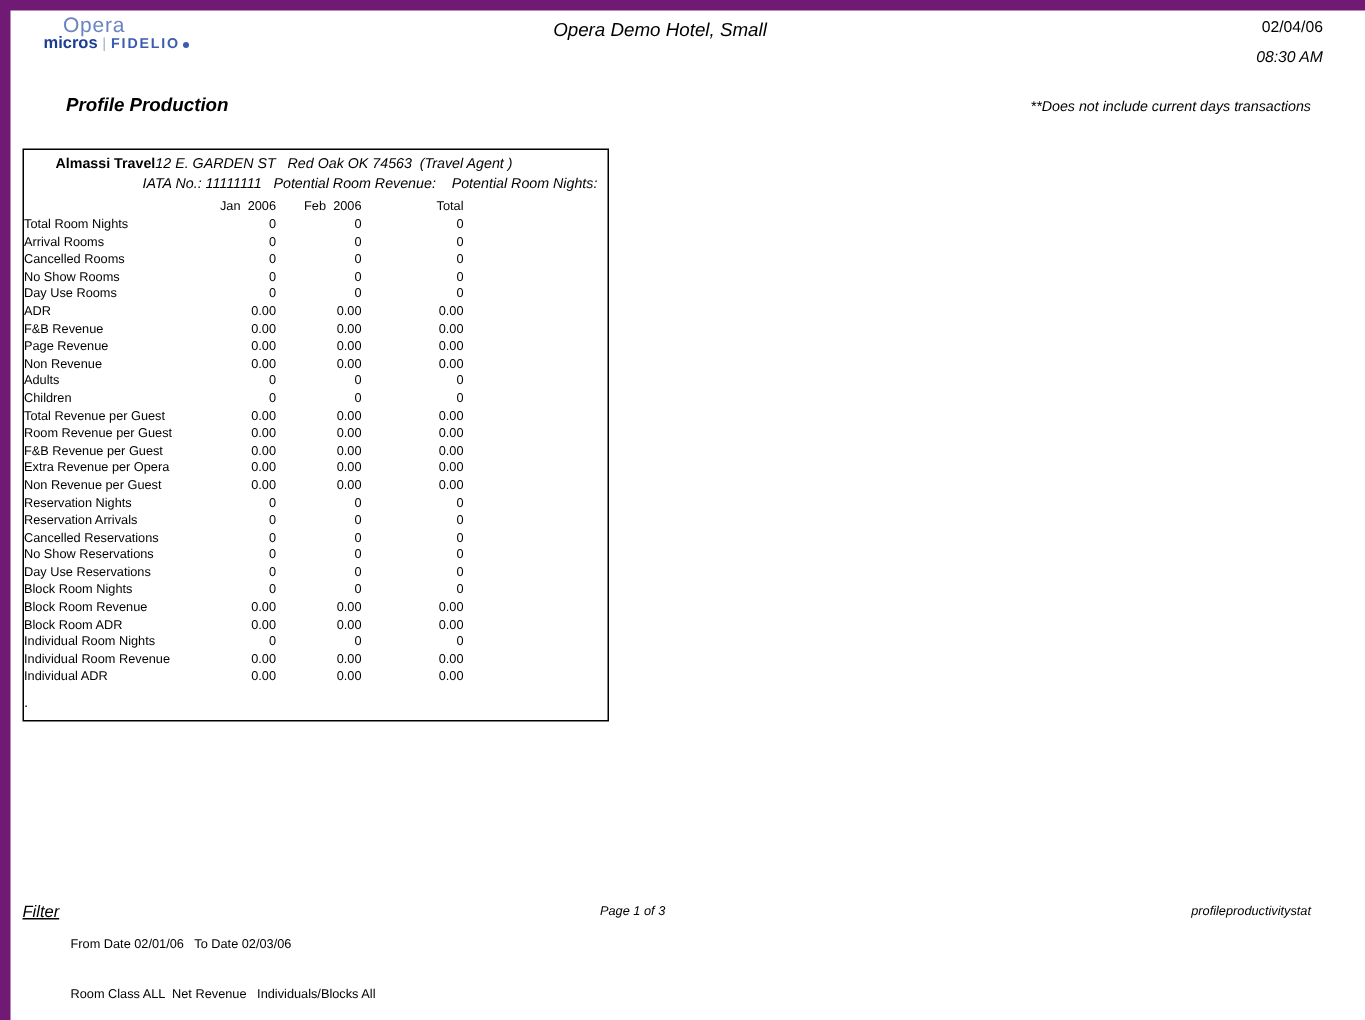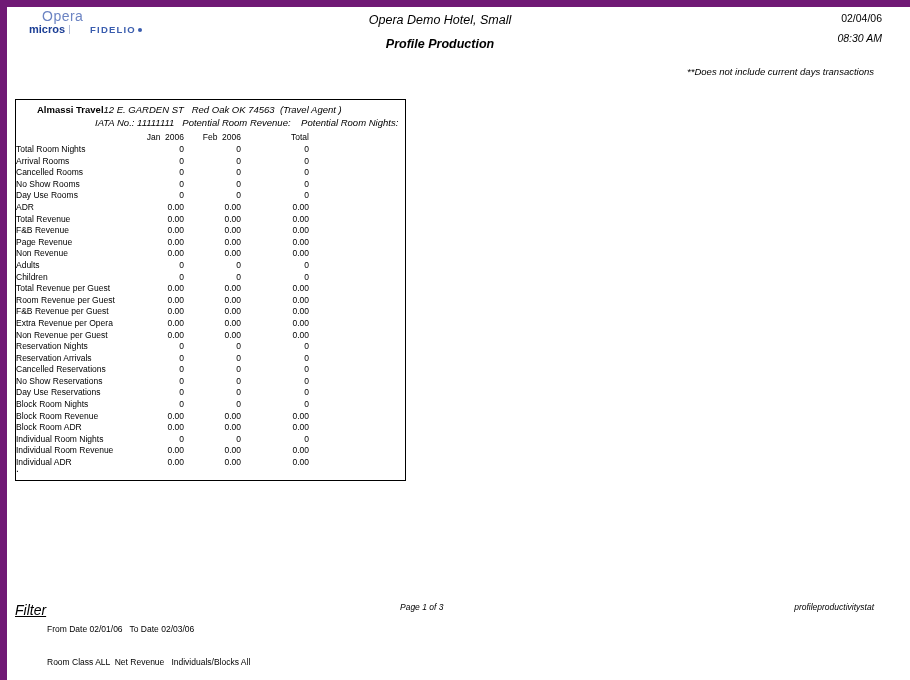--- a/index.html
+++ b/index.html
@@ -6,25 +6,25 @@
   .page{
     position:relative;width:908px;height:678px;border:7px solid #701a75;
     background:#ffffff;font-family:"Liberation Sans",sans-serif;color:#000;
     overflow:hidden;
   }
   
   .logo{position:absolute;left:22px;top:2px;line-height:1;}
   .logo-top{font-size:14px;color:#6c84c3;padding-left:13px;letter-spacing:.5px;}
   .logo-bottom{font-size:11px;font-weight:bold;color:#1b3e95;margin-top:1px;display:flex;align-items:center;}
   .fidelio{font-size:9.5px;font-weight:bold;color:#3a5dae;letter-spacing:1.2px;
-    border-left:1px solid #b2bcd6;padding-left:20px;margin-left:4px;display:inline-flex;align-items:center;}
+    border-left:1px solid #b2bcd6;padding-left:4px;margin-left:4px;display:inline-flex;align-items:center;}
   .fidelio-dot{width:4px;height:4px;border-radius:50%;background:#3a5dae;margin-left:2px;display:inline-block;}
   
   .hotel-title{position:absolute;top:6px;left:0;width:866px;text-align:center;font-style:italic;font-size:12.5px;}
-  .report-title{position:absolute;top:30px;left:0;width:866px;text-align:center;font-style:italic;font-weight:bold;font-size:12.5px;}
+  .report-title{position:absolute;top:56px;left:0;width:866px;font-style:italic;font-weight:bold;font-size:12.5px;padding-left:37px;}
   .hdr-date{position:absolute;top:5px;right:33px;font-size:10.5px;}
   .hdr-time{position:absolute;top:25px;right:33px;font-style:italic;font-size:10.5px;}
   .hdr-note{position:absolute;top:59px;right:41px;font-style:italic;font-size:9.5px;}
   
   .pbox{position:absolute;left:8px;top:92px;width:389px;height:380px;border:1px solid #000;box-sizing:content-box;}
   .box-line1{margin:4px 0 0 21px;font-size:9.5px;white-space:pre;line-height:12px;}
   .box-line1 .name{font-weight:bold;}
   .box-line1 .addr{font-style:italic;}
   .box-line2{margin:1px 0 0 79px;font-size:9.5px;font-style:italic;white-space:pre;line-height:12px;}
   table.stats{border-collapse:collapse;table-layout:fixed;width:387px;margin-top:2px;}
@@ -34,21 +34,21 @@
   table.stats col.c-tot{width:68px;}
   table.stats th,table.stats td{
     font-size:8.5px;font-weight:normal;padding:0;height:11.6px;line-height:11.6px;
     white-space:pre;overflow:hidden;
   }
   table.stats thead th{height:13px;line-height:13px;}
   .lbl{text-align:left;padding-left:2px;}
   .num{text-align:right;}
   .stray-dot{position:absolute;left:9px;top:456px;font-size:10px;}
   
-  .footer-filter-label{position:absolute;left:8px;top:595px;font-size:14px;font-style:italic;text-decoration:underline;}
+  .footer-filter-label{position:absolute;left:8px;top:595px;font-size:11px;font-style:italic;text-decoration:underline;}
   .footer-lines{position:absolute;left:40px;top:595px;font-size:8.5px;line-height:10.9px;white-space:pre;}
   .footer-page{position:absolute;left:393px;top:595px;font-size:8.5px;font-style:italic;}
   .footer-file{position:absolute;right:41px;top:595px;font-size:8.5px;font-style:italic;}
 </style>
 </head>
 <body>
 
 <div class="page">
 
   <div class="logo">
@@ -126,27 +126,20 @@
             <td class="fill"></td>
           </tr>
           <tr>
             <td class="lbl">ADR</td>
             <td class="num">0.00</td>
             <td class="num">0.00</td>
             <td class="num">0.00</td>
             <td class="fill"></td>
           </tr>
           <tr>
-            <td class="lbl">Total Revenue</td>
-            <td class="num">0.00</td>
-            <td class="num">0.00</td>
-            <td class="num">0.00</td>
-            <td class="fill"></td>
-          </tr>
-          <tr>
             <td class="lbl">F&amp;B Revenue</td>
             <td class="num">0.00</td>
             <td class="num">0.00</td>
             <td class="num">0.00</td>
             <td class="fill"></td>
           </tr>
           <tr>
             <td class="lbl">Page Revenue</td>
             <td class="num">0.00</td>
             <td class="num">0.00</td>

